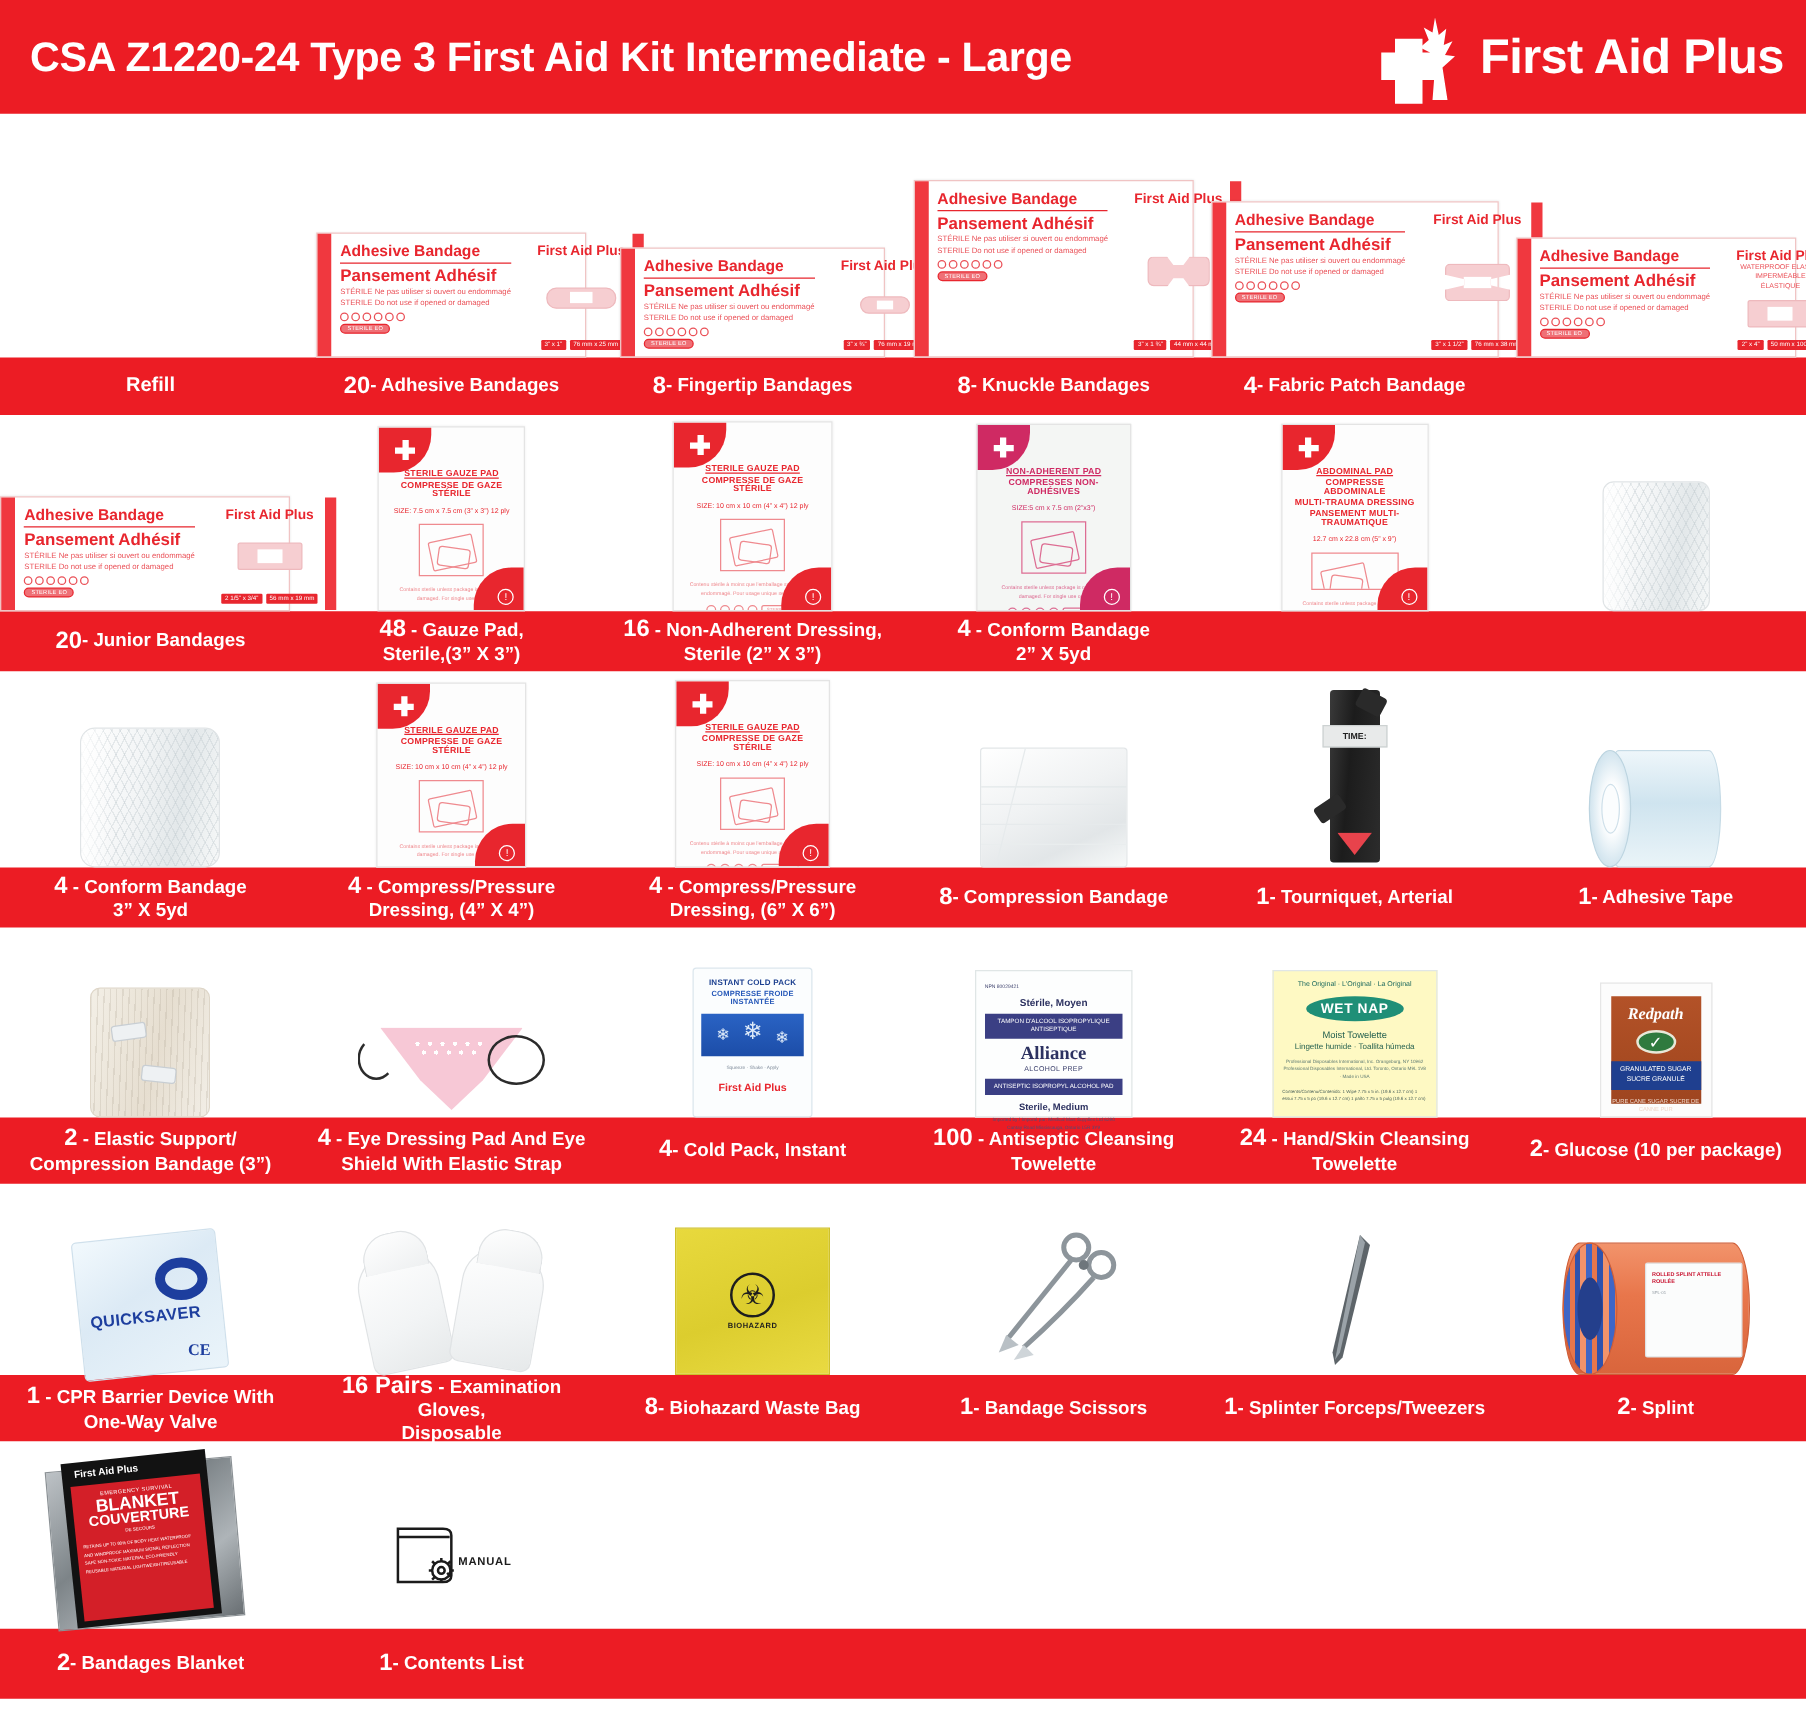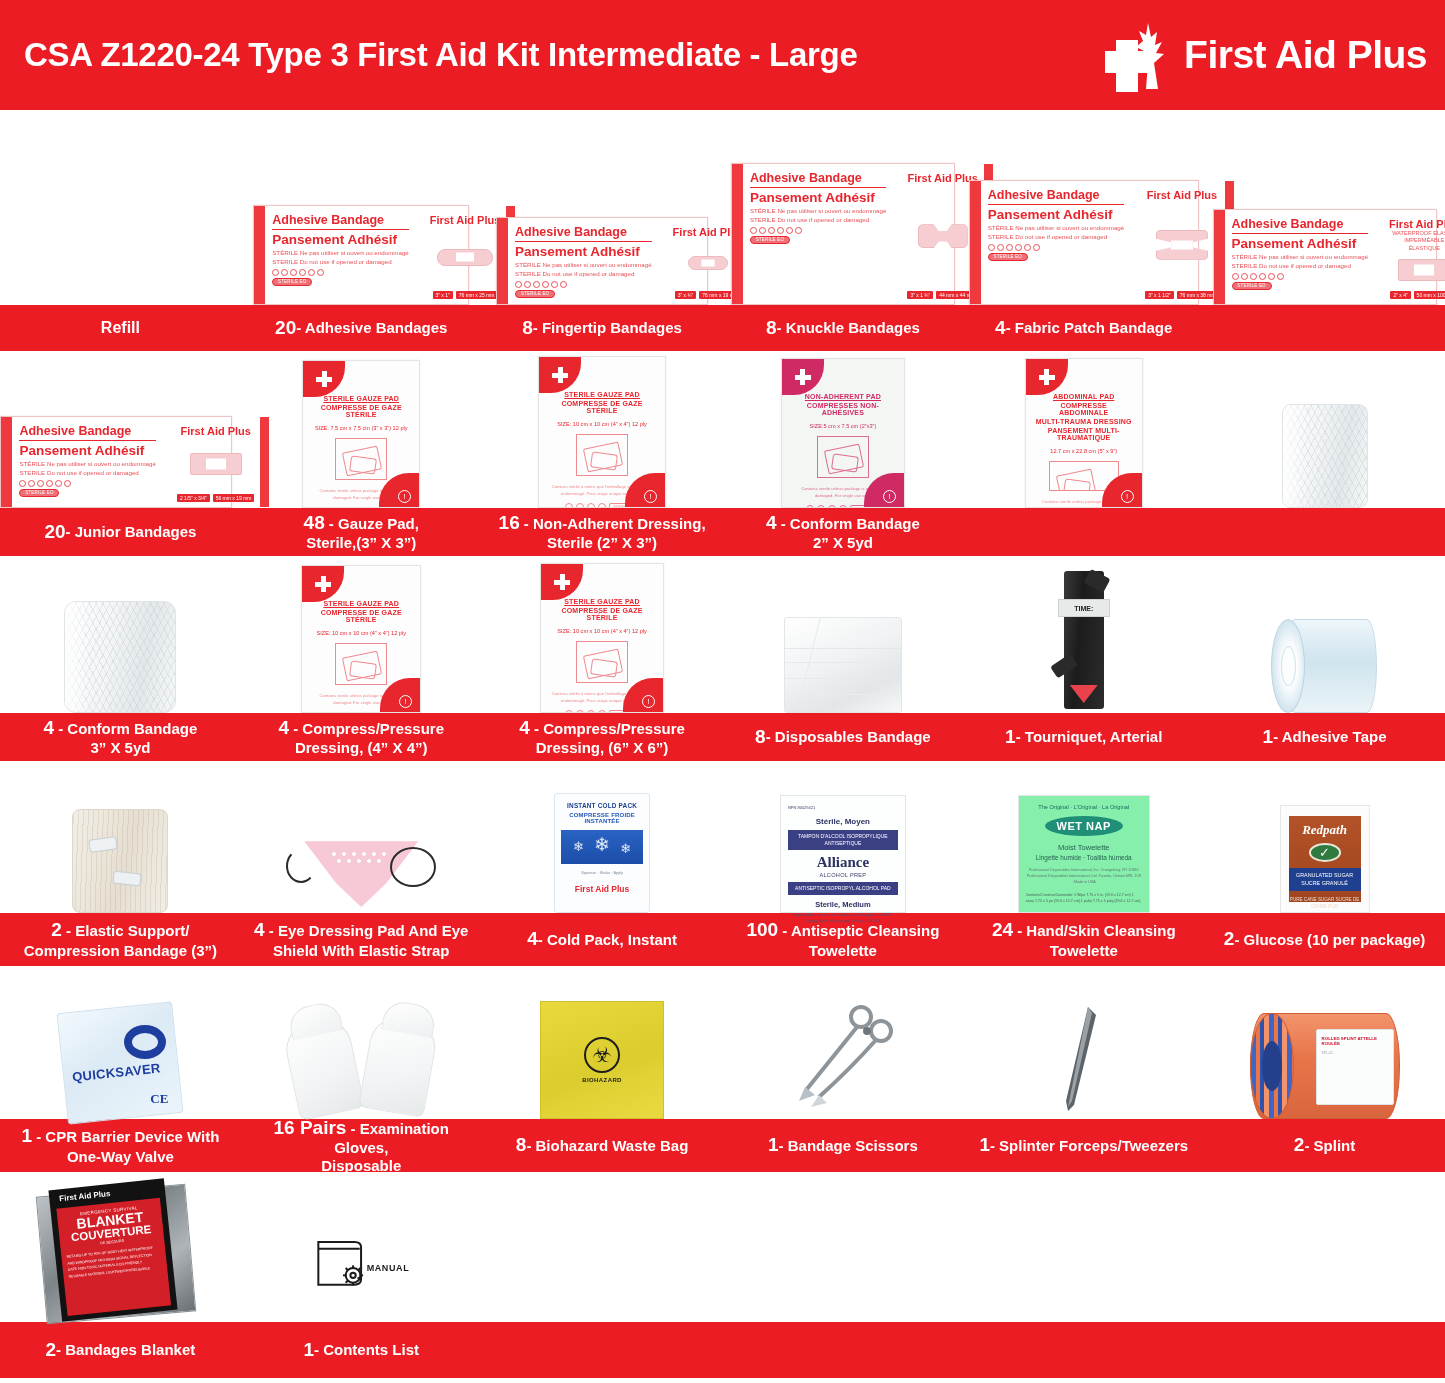--- a/index.html
+++ b/index.html
@@ -5,21 +5,21 @@
   * { box-sizing: border-box; margin: 0; padding: 0; }
   body {
     width: 1445px; height: 1383px;
     background: #ffffff;
     font-family: "Liberation Sans", sans-serif;
     overflow: hidden;
   }
 
   
   .header {
-    height: 110px;
+    height: 91px;
     background: #ec1c24;
     display: flex;
     align-items: center;
     padding: 0 24px;
     position: relative;
   }
   .header-title {
     color: #ffffff;
     font-size: 33px;
     font-weight: bold;
@@ -366,23 +366,23 @@
   .tw-band {
     width: 100%; background: #3b3f84; color: #fff;
     font-size: 5px; text-align: center; padding: 2.5px 0; margin-top: 4px; line-height:1.5;
   }
   .tw-brand { color: #2d3261; font-size: 15px; font-weight: bold; font-family: "Liberation Serif", serif; margin-top: 4px; }
   .tw-sub { color: #3b3f6b; font-size: 5.6px; margin-top: 1px; letter-spacing:.3px;}
   .tw-med { color: #2d3261; font-size: 7.5px; font-weight: bold; margin-top: 5px; }
   .tw-addr { color: #4a4f78; font-size: 3.8px; text-align:center; margin-top: 3px; line-height:1.6; }
 
   .wetnap {
-    width: 132px; height: 118px; background: #86efac;
+    width: 132px; height: 118px; background: #fef9c3;
     border: 1px solid #e0e6e6; display: flex; flex-direction: column;
-    align-items: center; padding: 8px 7px; justify-content: space-between;
+    align-items: center; padding: 8px 7px;
   }
   .wn-top { color: #1f6b5f; font-size: 5.6px; }
   .wn-logo {
     margin-top: 6px; background: #1f8f77; color: #fff;
     font-size: 11px; font-weight: bold; letter-spacing: .5px;
     padding: 4px 12px; border-radius: 50%;
   }
   .wn-t { color: #24604f; font-size: 7.5px; margin-top: 6px; }
   .wn-t2 { color: #24604f; font-size: 6.4px; margin-top: 2px; }
   .wn-addr { color: #5e7a72; font-size: 3.7px; text-align:center; margin-top: 5px; line-height:1.65; }
@@ -1016,21 +1016,21 @@
     <div class="cell-label">
         <span style="white-space:pre-line"><span class="qty">4</span><span> - Compress/Pressure
 Dressing, (4” X 4”)</span></span>
       </div>
     <div class="cell-label">
         <span style="white-space:pre-line"><span class="qty">4</span><span> - Compress/Pressure
 Dressing, (6” X 6”)</span></span>
       </div>
     <div class="cell-label">
         <span class="qty">8</span>
-        <span> - Disposables Bandage</span>
+        <span> - Compression Bandage</span>
       </div>
     <div class="cell-label">
         <span class="qty">1</span>
         <span> - Tourniquet, Arterial</span>
       </div>
     <div class="cell-label">
         <span class="qty">1</span>
         <span> - Adhesive Tape</span>
       </div>
   </div>

